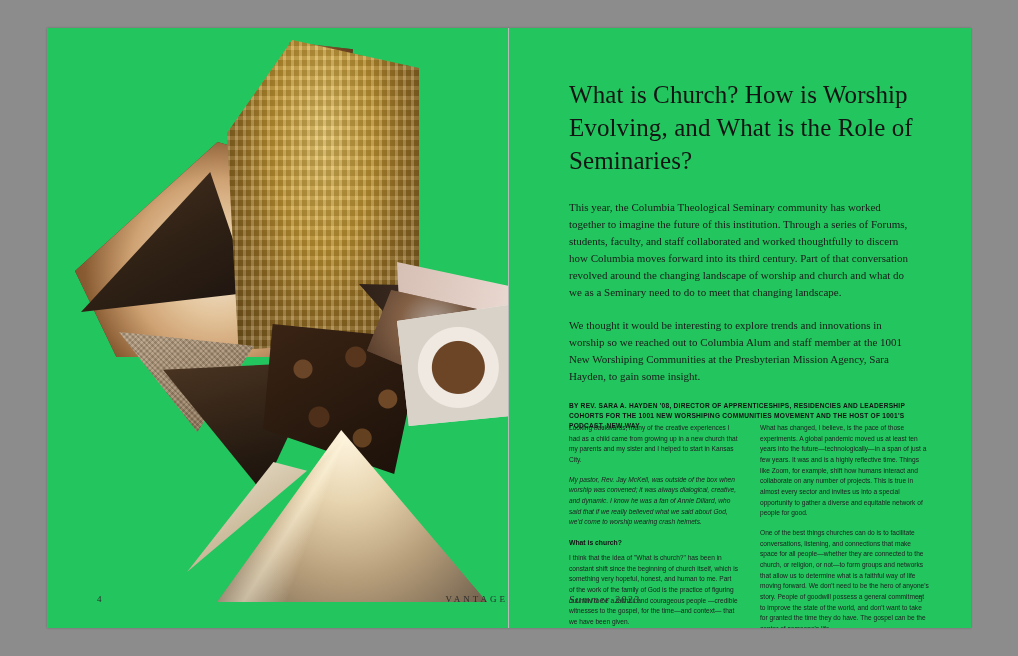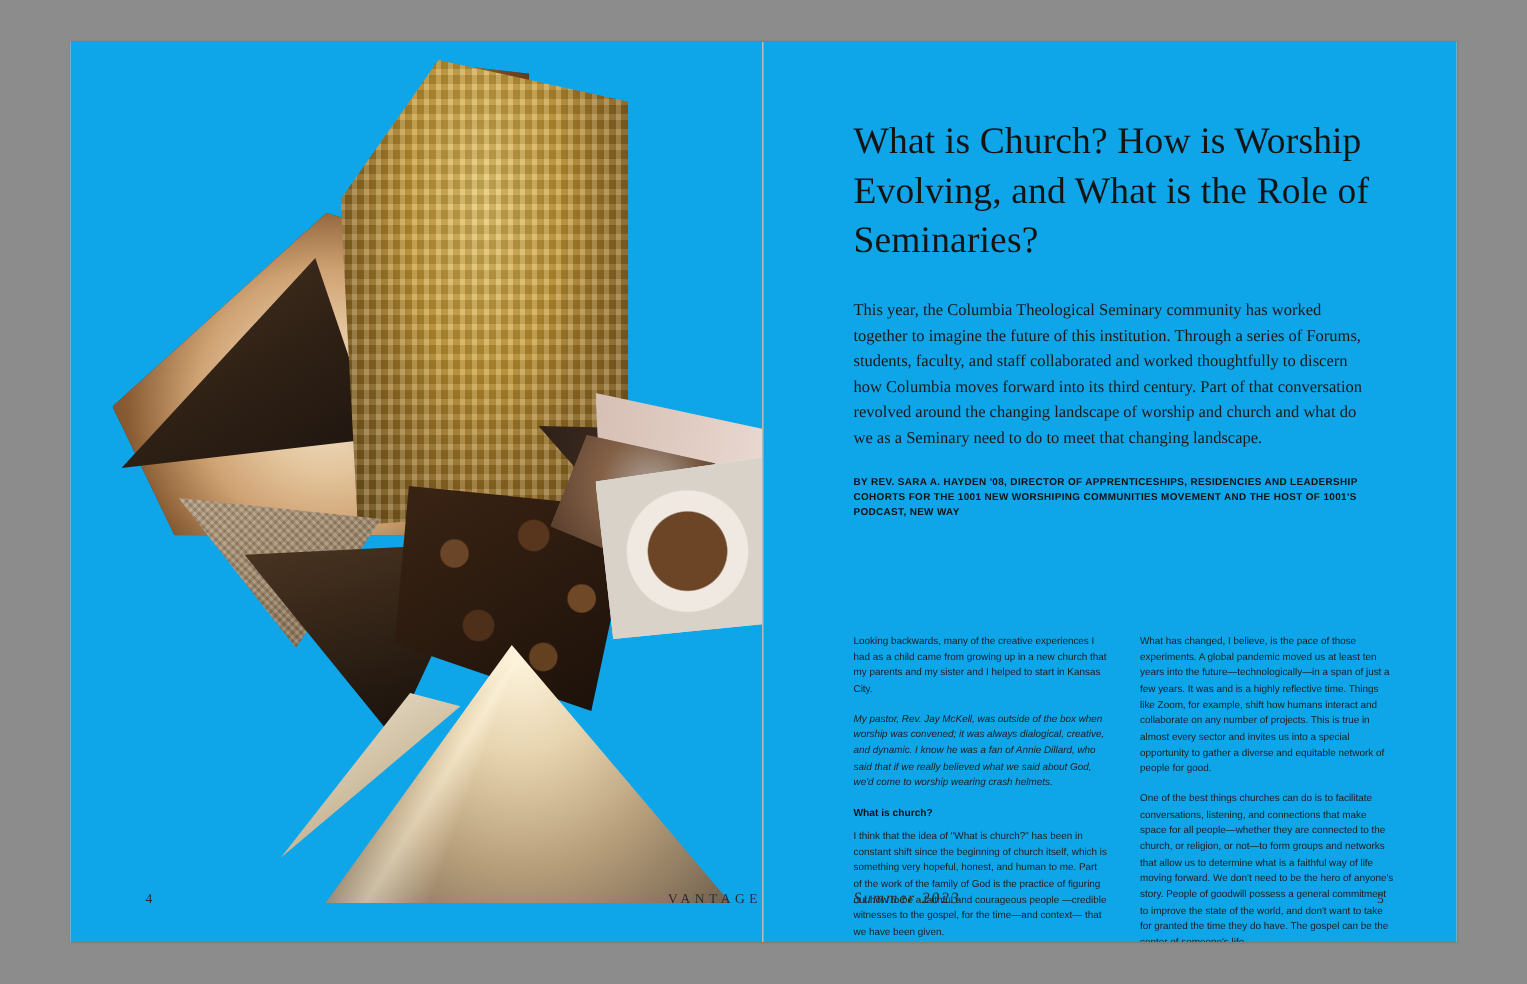--- a/index.html
+++ b/index.html
@@ -14,21 +14,21 @@
     position: absolute;
     left: 47px; top: 28px;
     width: 924px; height: 600px;
     background: #ffffff;
     display: flex;
     box-shadow: 0 0 2px rgba(0,0,0,0.25);
   }
   .page {
     position: relative;
     height: 100%;
-    background: #0ea5e9;
+    background: #22c55e;
     overflow: hidden;
   }
   .page-left { width: 462px; border-right: 1px solid #b9b9b9; }
   .page-right { width: 462px; }
 
   
   .collage {
     position: absolute;
     left: 20px; top: 4px;
     width: 425px; height: 560px;
@@ -252,20 +252,21 @@
     <div class="folio-center">VANTAGE</div>
   </div>
 
   <div class="page page-right">
 
     <div class="article">
       <h1 class="headline">What is Church? How is Worship Evolving, and What is the Role of Seminaries?</h1>
 
       <p class="deck">This year, the Columbia Theological Seminary community has worked together to imagine the future of this institution. Through a series of Forums, students, faculty, and staff collaborated and worked thoughtfully to discern how Columbia moves forward into its third century. Part of that conversation revolved around the changing landscape of worship and church and what do we as a Seminary need to do to meet that changing landscape.</p>
 
+      <p class="deck">We thought it would be interesting to explore trends and innovations in worship so we reached out to Columbia Alum and staff member at the 1001 New Worshiping Communities at the Presbyterian Mission Agency, Sara Hayden, to gain some insight.</p>
 
       <div class="byline">BY REV. SARA A. HAYDEN '08, DIRECTOR OF APPRENTICESHIPS, RESIDENCIES AND LEADERSHIP COHORTS FOR THE 1001 NEW WORSHIPING COMMUNITIES MOVEMENT AND THE HOST OF 1001'S PODCAST, NEW WAY</div>
     </div>
 
     <div class="columns">
       <div class="col">
         <p>Looking backwards, many of the creative experiences I had as a child came from growing up in a new church that my parents and my sister and I helped to start in Kansas City.</p>
         <p class="italic">My pastor, Rev. Jay McKell, was outside of the box when worship was convened; it was always dialogical, creative, and dynamic. I know he was a fan of Annie Dillard, who said that if we really believed what we said about God, we'd come to worship wearing crash helmets.</p>
         <h4>What is church?</h4>
         <p>I think that the idea of "What is church?" has been in constant shift since the beginning of church itself, which is something very hopeful, honest, and human to me. Part of the work of the family of God is the practice of figuring out how to be a faithful and courageous people —credible witnesses to the gospel, for the time—and context— that we have been given.</p>

